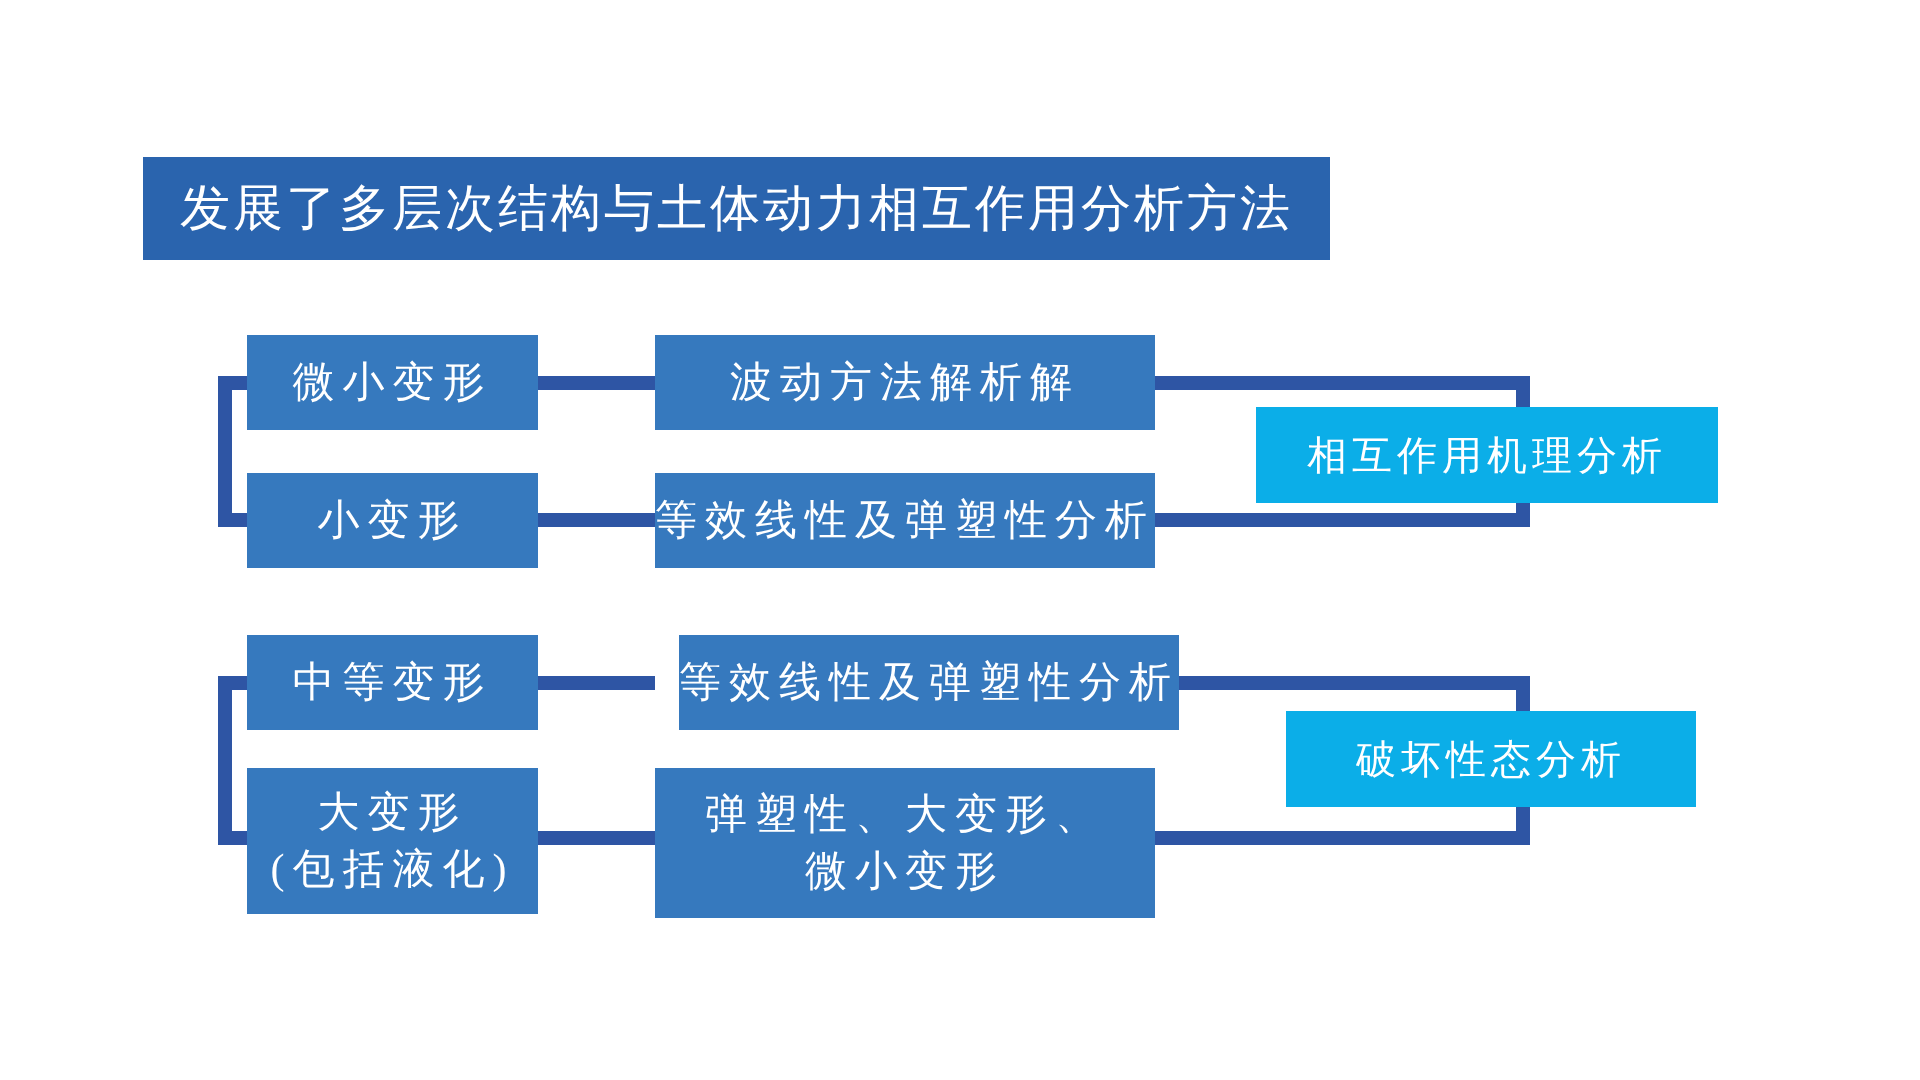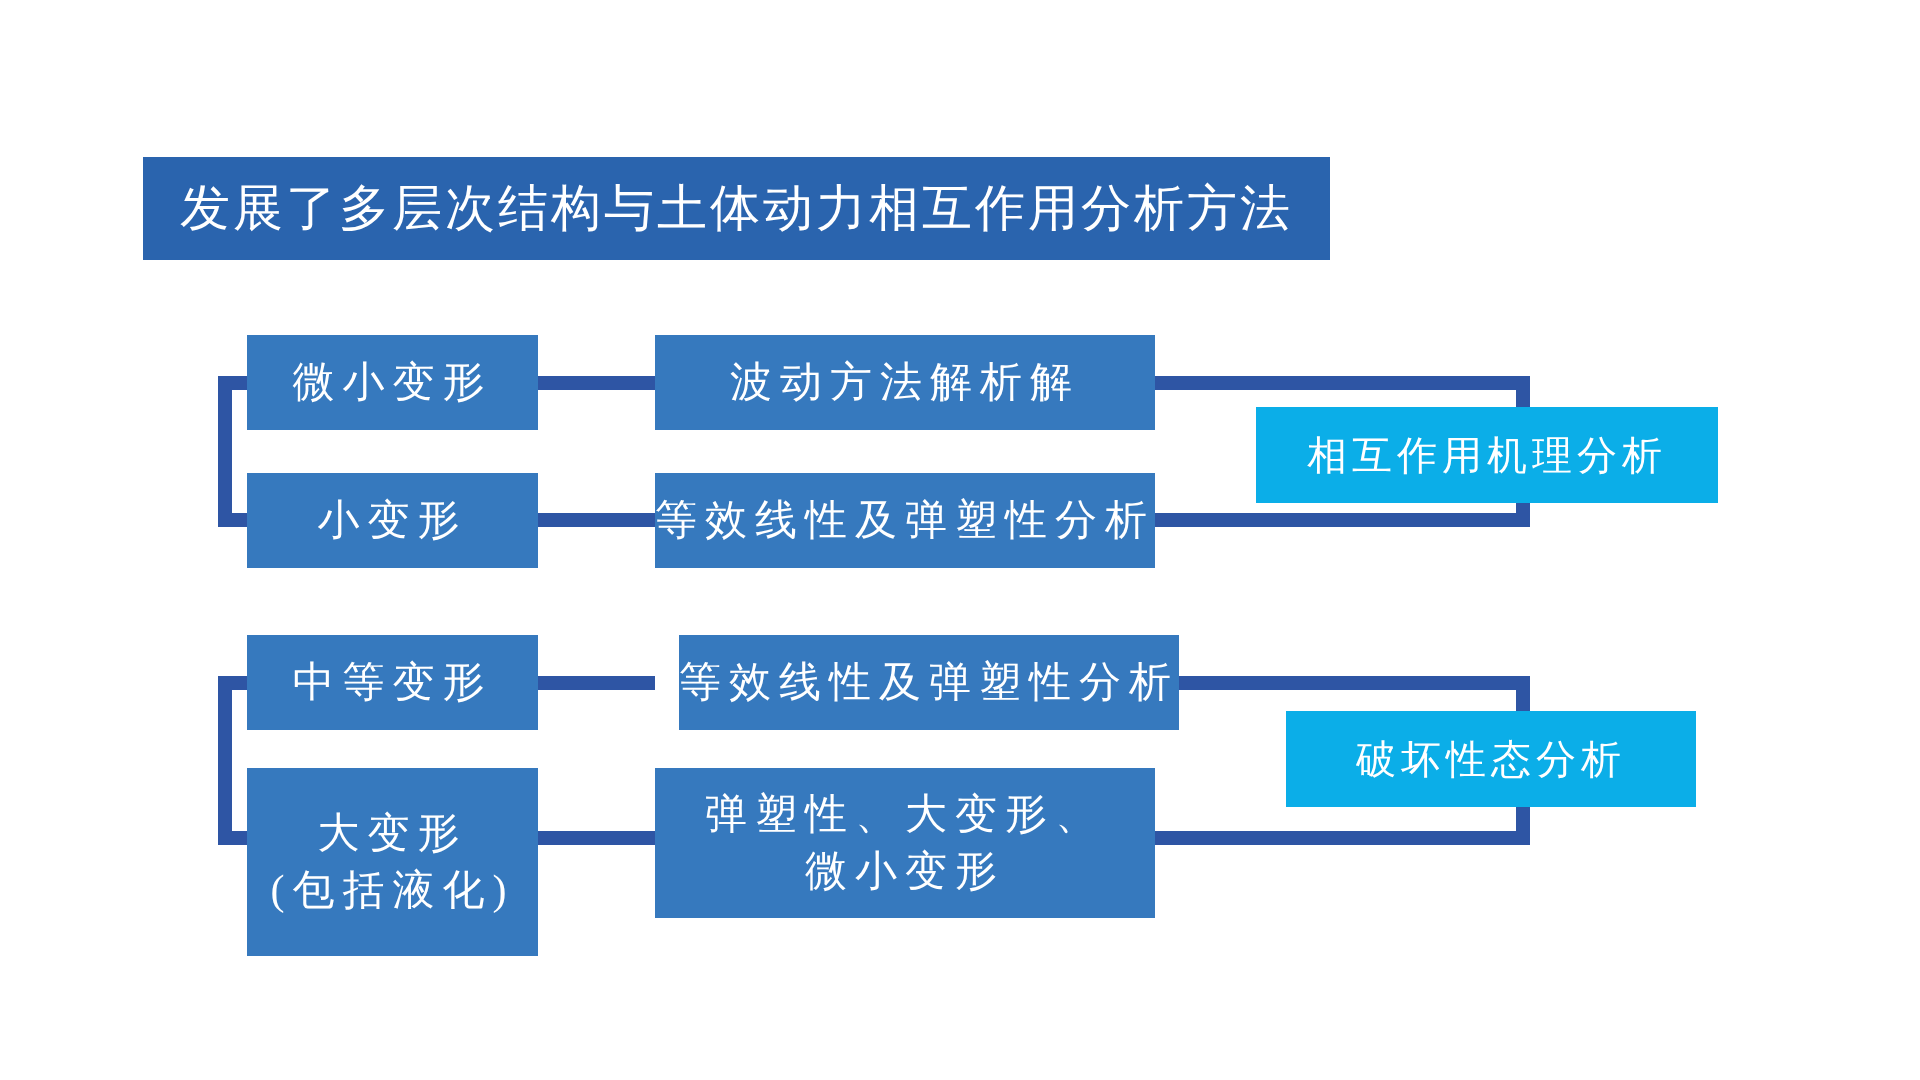--- a/index.html
+++ b/index.html
@@ -101,21 +101,21 @@
     <span>等效线性及弹塑性分析</span>
   </div>
 
   <div class="result" style="left:1256px; top:401px; width:462px; height:96px;margin-top:6px;">
     <span>相互作用机理分析</span>
   </div>
 
   <div class="node" style="left:247px; top:635px; width:291px; height:95px;">
     <span>中等变形</span>
   </div>
-  <div class="node" style="left:247px; top:768px; width:291px; height:188px;">
+  <div class="node" style="left:247px; top:768px; width:291px; height:146px;">
     <span>大变形
 (包括液化)</span>
   </div>
 
   <div class="node" style="left:655px; top:635px; width:500px; height:95px;margin-left:24px;">
     <span>等效线性及弹塑性分析</span>
   </div>
   <div class="node" style="left:655px; top:768px; width:500px; height:150px;">
     <span>弹塑性、大变形、
 微小变形</span>

